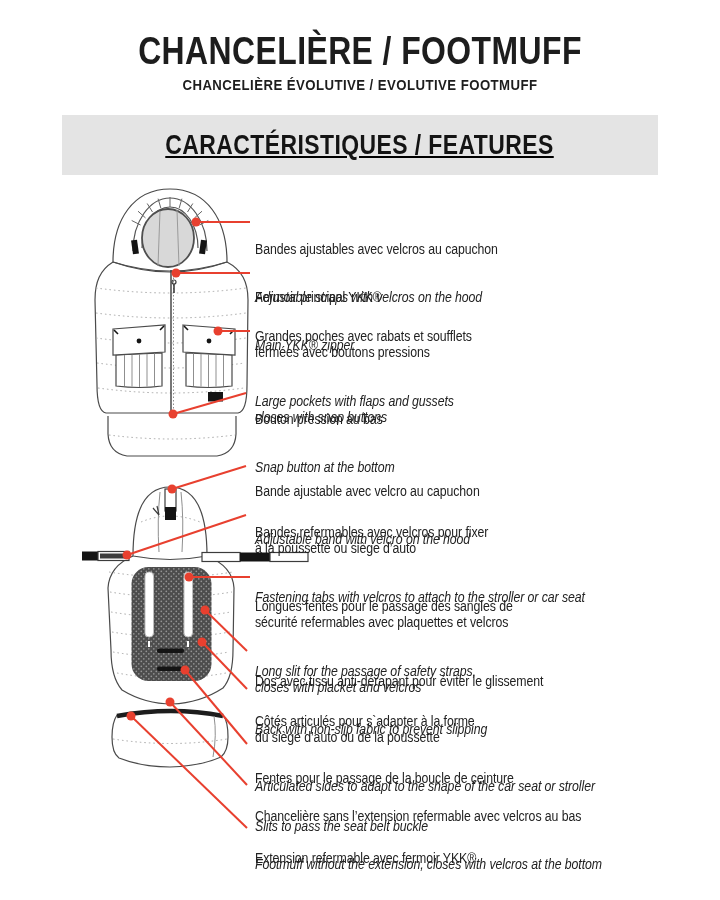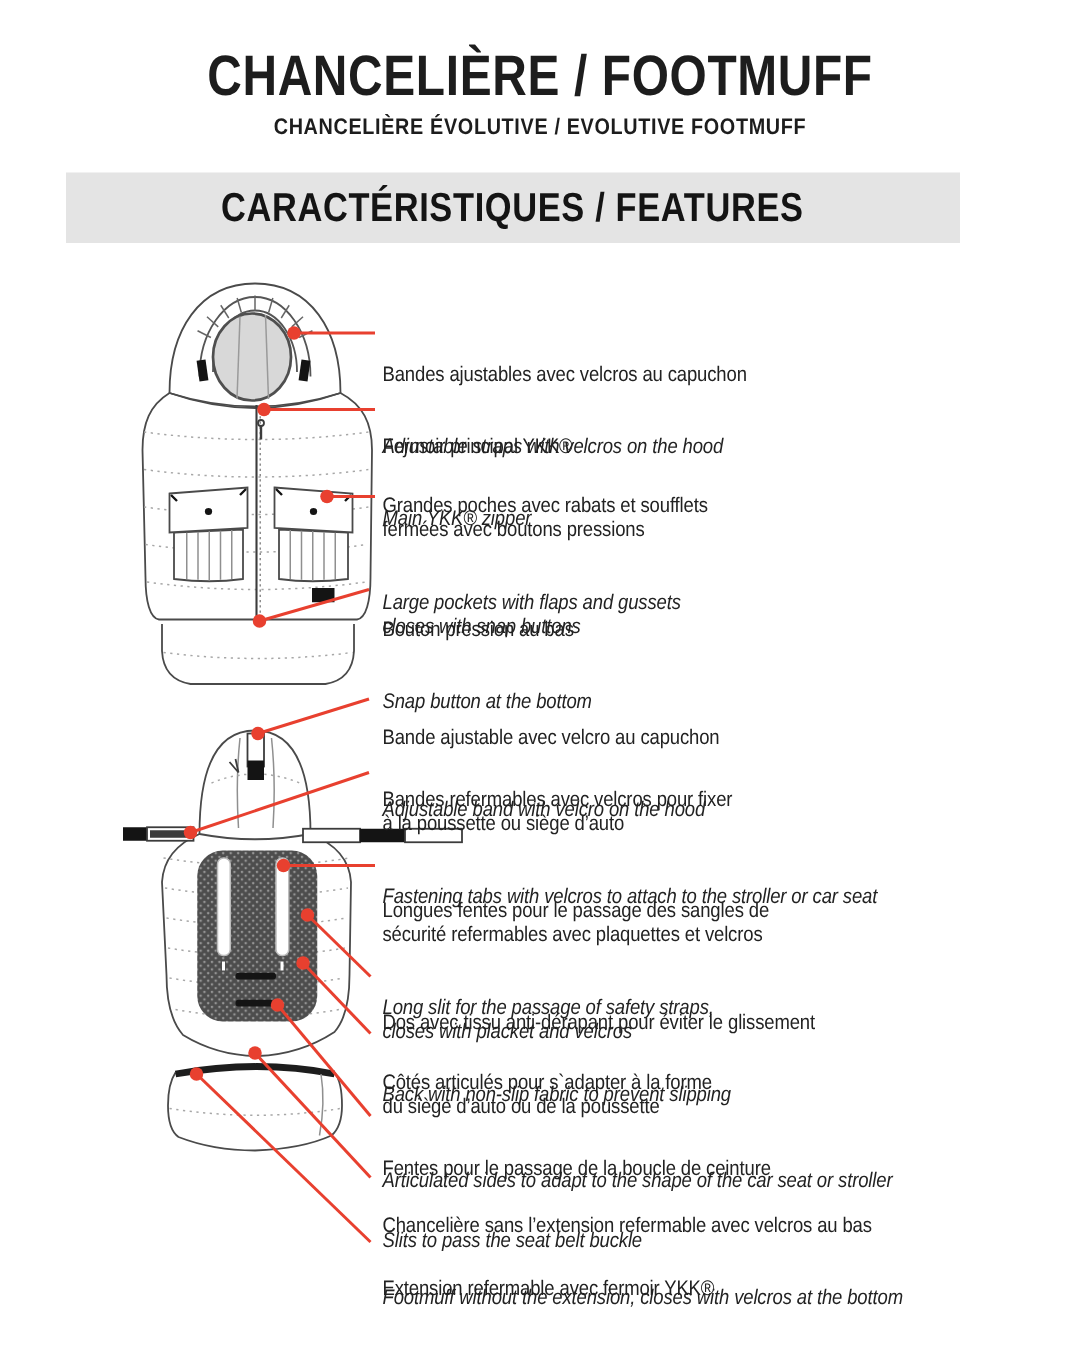--- a/index.html
+++ b/index.html
@@ -15,22 +15,22 @@
     left:0;top:30px;width:720px;text-align:center;
     font-size:38px;font-weight:700;color:#1d1d1d;letter-spacing:.5px;
     transform:scaleX(.84);transform-origin:50% 0;white-space:nowrap;
   }
   .subtitle{
     left:0;top:76px;width:720px;text-align:center;
     font-size:15px;font-weight:700;color:#1d1d1d;letter-spacing:.5px;
     transform:scaleX(.88);transform-origin:50% 0;white-space:nowrap;
   }
   .banner{
-    left:44px;top:115px;width:596px;height:47px;background:var(--panel);
-    display:flex;align-items:center;justify-content:center;
+    left:62px;top:115px;width:596px;height:60px;background:var(--panel);
+    display:flex;align-items:center;justify-content:center;text-decoration:underline;
   }
   .banner h2{
     margin:0;font-size:27px;font-weight:700;color:#141414;letter-spacing:.5px;
     transform:scaleX(.85);white-space:nowrap;
   }
   
   svg.diagram{left:0;top:0;width:720px;height:900px;}
   .lead-line{stroke:var(--accent);stroke-width:2;fill:none;}
   .lead-dot{fill:var(--accent);}
   

